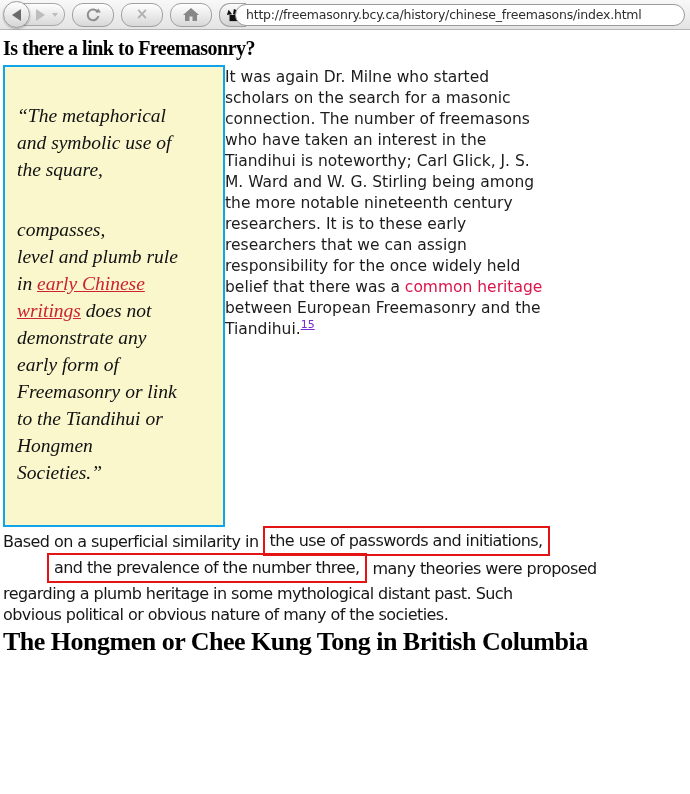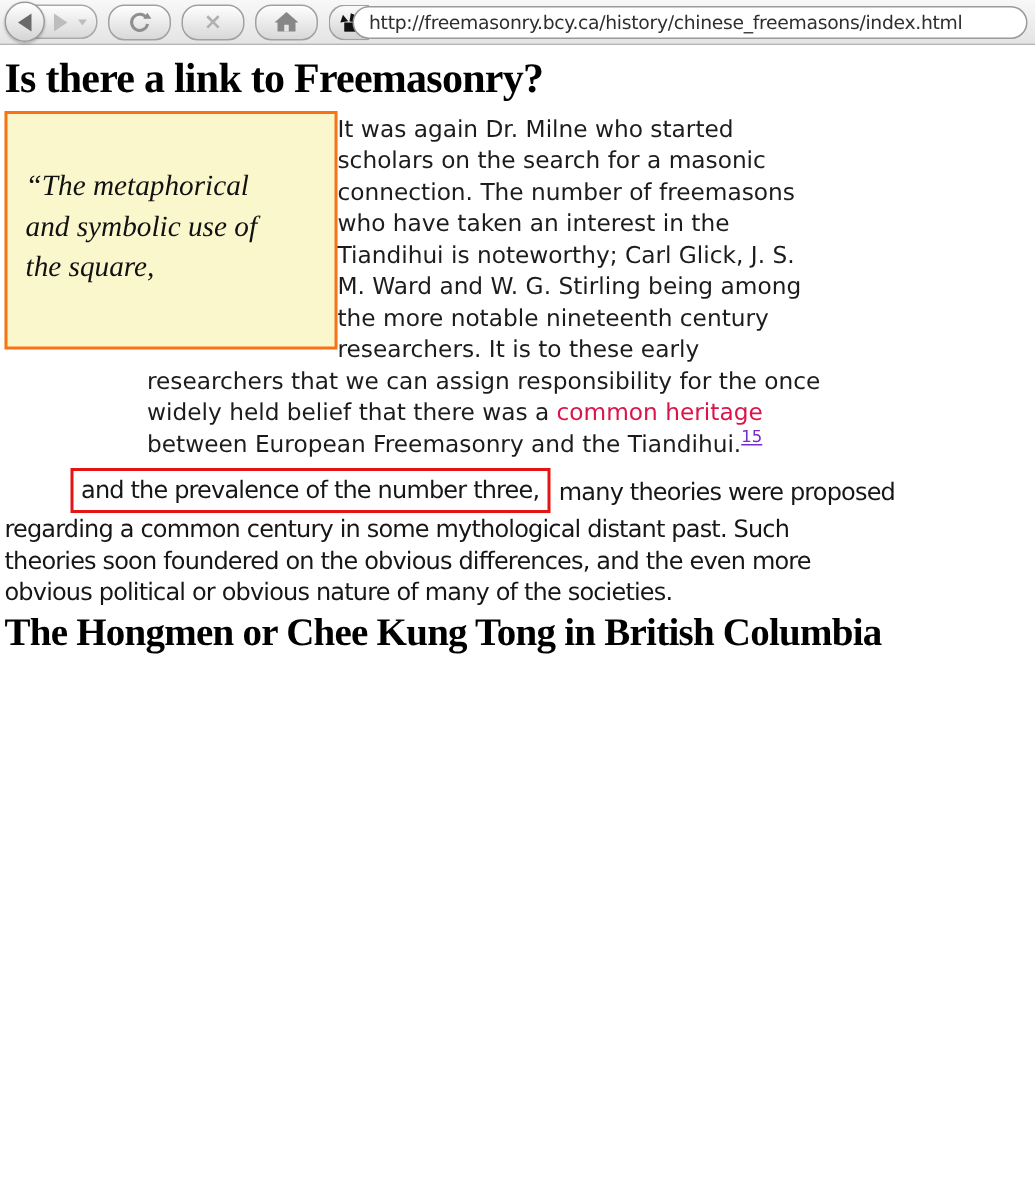--- a/index.html
+++ b/index.html
@@ -50,26 +50,26 @@
   
   .page{padding:0 3px;position:relative;}
   .body-narrow{
     font-size:16px;letter-spacing:-0.55px;line-height:22px;color:#161616;
   }
   p.intro{margin:12px 0 0 0;max-width:684px;}
   h2.serif{
     font-family:"Liberation Serif","DejaVu Serif",serif;font-weight:bold;color:#000;
     margin:7px 0 4px 0;letter-spacing:-0.5px;
   }
-  h2.h-link{font-size:28px;}
+  h2.h-link{font-size:20px;}
   h2.h-hongmen{font-size:26px;margin-top:2px;}
   
   .cols{overflow:visible;margin-top:5px;}
   .quote-box{
-    float:left;width:194px;background:#faf7cd;border:2px solid #f97316;
+    float:left;width:194px;background:#faf7cd;border:2px solid #0ea5e9;
     padding:8px 12px 12px 12px;
     font-family:"Liberation Serif","DejaVu Serif",serif;font-style:italic;
     font-size:19.5px;line-height:27px;color:#111;white-space:pre-line;
   }
   .quote-box p{margin:0;}
   .quote-box p + p{margin-top:6px;}
   .quote-link{color:#cc2233;text-decoration:underline;}
   .col-right{
     margin-left:95px;font-size:15.5px;line-height:21px;color:#1c1c1c;
     font-family:"DejaVu Sans",sans-serif;padding-top:2px;max-width:452px;
@@ -131,27 +131,37 @@
 <div class="page">
 
 
   <h2 class="serif h-link">Is there a link to Freemasonry?</h2>
 
   <div class="cols">
     <div class="quote-box">
       <p>“The metaphorical
 and symbolic use of
 the square,</p>
+      <p><span>compasses,
+level and plumb rule
+in </span><a href="#" class="quote-link">early Chinese
+writings</a><span> does not
+demonstrate any
+early form of
+Freemasonry or link
+to the Tiandihui or
+Hongmen
+Societies.”</span></p>
     </div>
     <div class="col-right"><span>It was again Dr. Milne who started scholars on the search for a masonic connection. The number of freemasons who have taken an interest in the Tiandihui is noteworthy; Carl Glick, J. S. M. Ward and W. G. Stirling being among the more notable nineteenth century researchers. It is to these early researchers that we can assign responsibility for the once widely held belief that there was a </span><a href="#" class="pink-link">common heritage</a><span> between European Freemasonry and the Tiandihui.</span><a href="#" class="fn-link">15</a></div>
   </div>
 
   <div class="sim body-narrow">
+    <div class="sim-line"><span>Based on a superficial similarity in</span><span class="redbox first">the use of passwords and initiations,</span></div>
     <div class="sim-line gap2"><span class="redbox">and the prevalence of the number three,</span><span class="after-box">many theories were proposed</span></div>
-    <div class="sim-line gap3">regarding a common century in some mythological distant past. Such</div>
-    <div class="sim-line">theories soon foundered on the obvious differences, and the even more</div>
+    <div class="sim-line gap3">regarding a plumb heritage in some mythological distant past. Such</div>
     <div class="sim-line">obvious political or obvious nature of many of the societies.</div>
   </div>
 
 
   <h2 class="serif h-hongmen">The Hongmen or Chee Kung Tong in British Columbia</h2>
 
 </div>
 
 </body></html>

